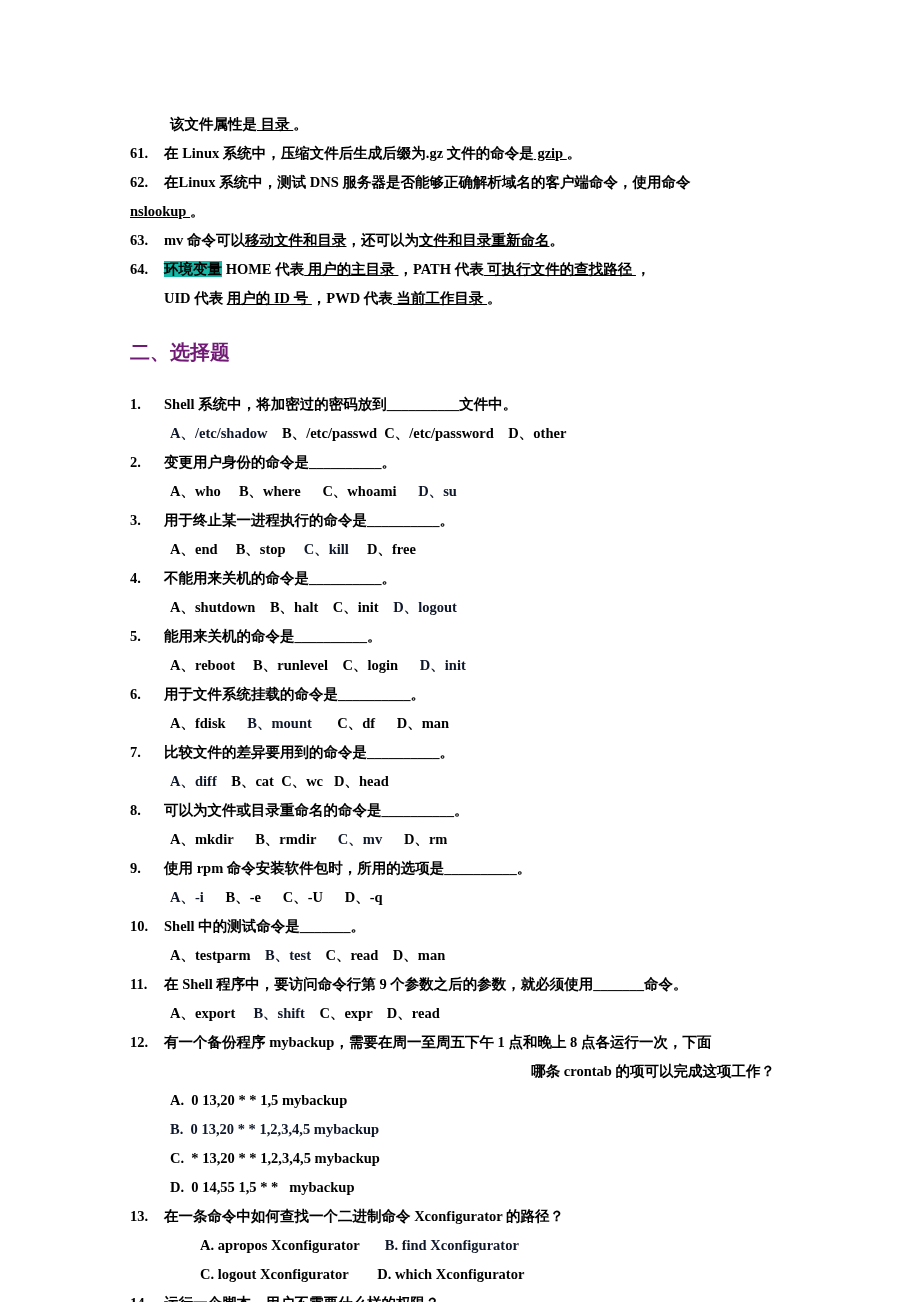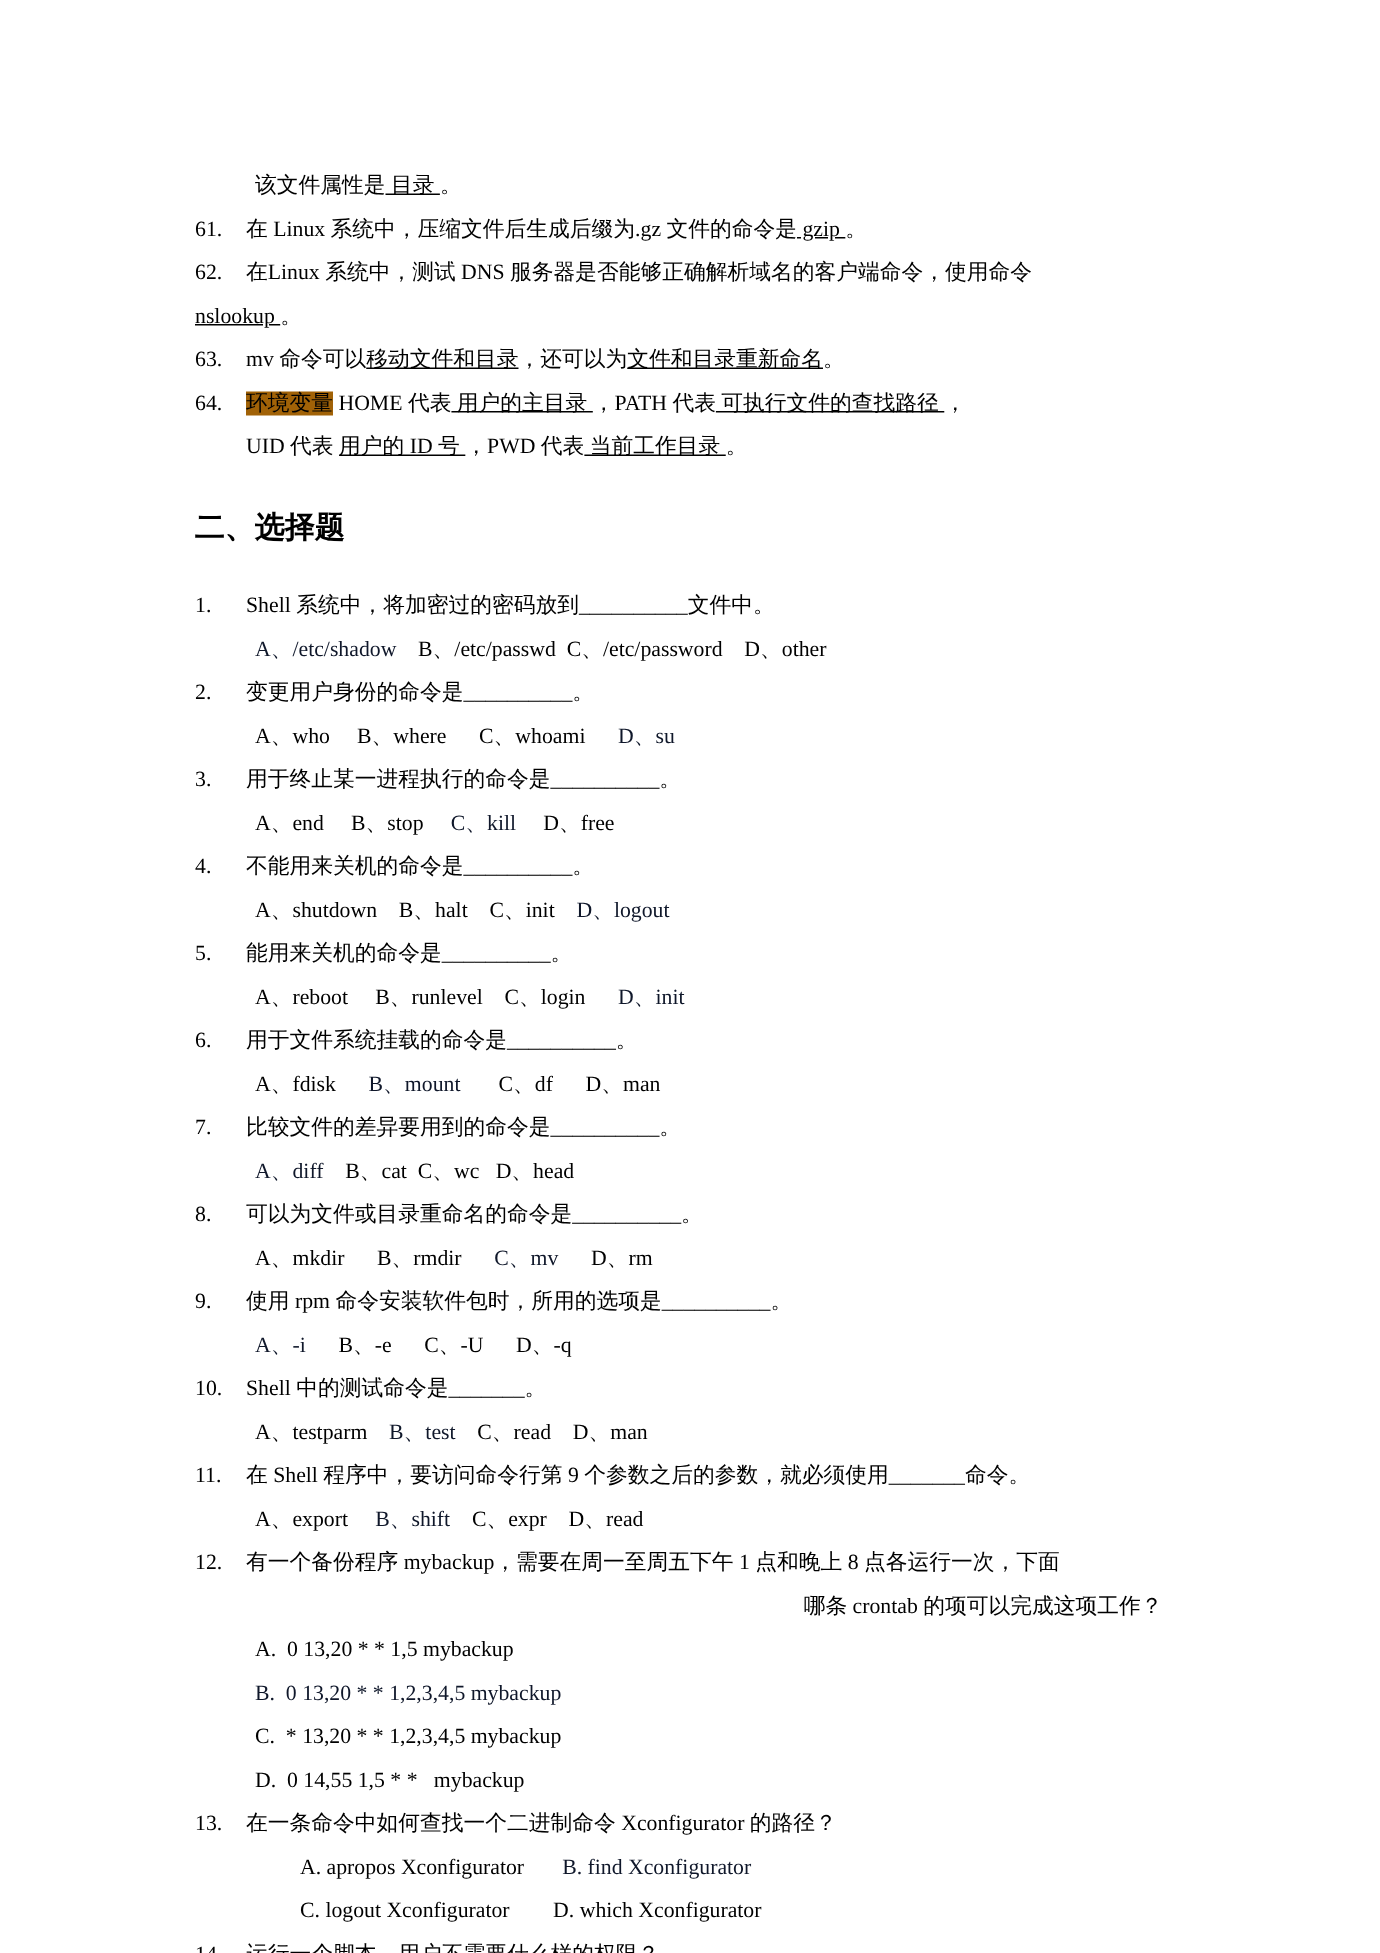--- a/index.html
+++ b/index.html
@@ -8,45 +8,46 @@
     line-height: 2;
     color: #000;
     background: #fff;
     width: 920px;
     margin: 0;
     padding: 110px 145px 100px 130px;
     box-sizing: border-box;
   }
   .line {
     margin: 0;
+    font-weight: bold;
   }
   .indent {
     padding-left: 40px;
   }
   .num {
     display: inline-block;
     width: 34px;
   }
   .u {
     text-decoration: underline;
   }
   .red {
     color: #0f172a;
     margin-top: 12px;
   }
   .blue {
-    color: #000000;
+    color: #701a75;
     font-family: Liberation Serif, serif;
     font-size: 20px;
     font-weight: bold;
     line-height: 1.8;
     margin-top: 21px;
   }
   .hl {
-    background: #a16207;
+    background: #14b8a6;
   }
   span[data-bind] {
     white-space: pre;
   }
 </style>
 </head>
 <body>
 
 <p class="line indent">
   <span data-bind="top.line60_cont">该文件属性是</span><span class="u" data-bind="top.line60_ans"> 目录 </span><span data-bind="top.line60_end">。</span>

